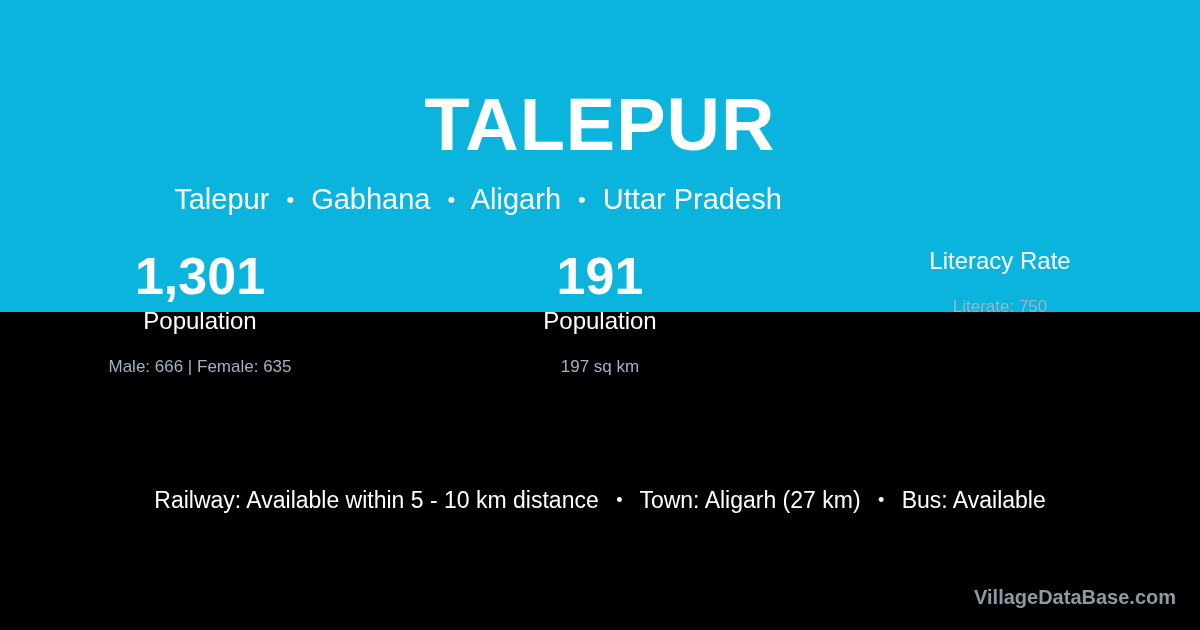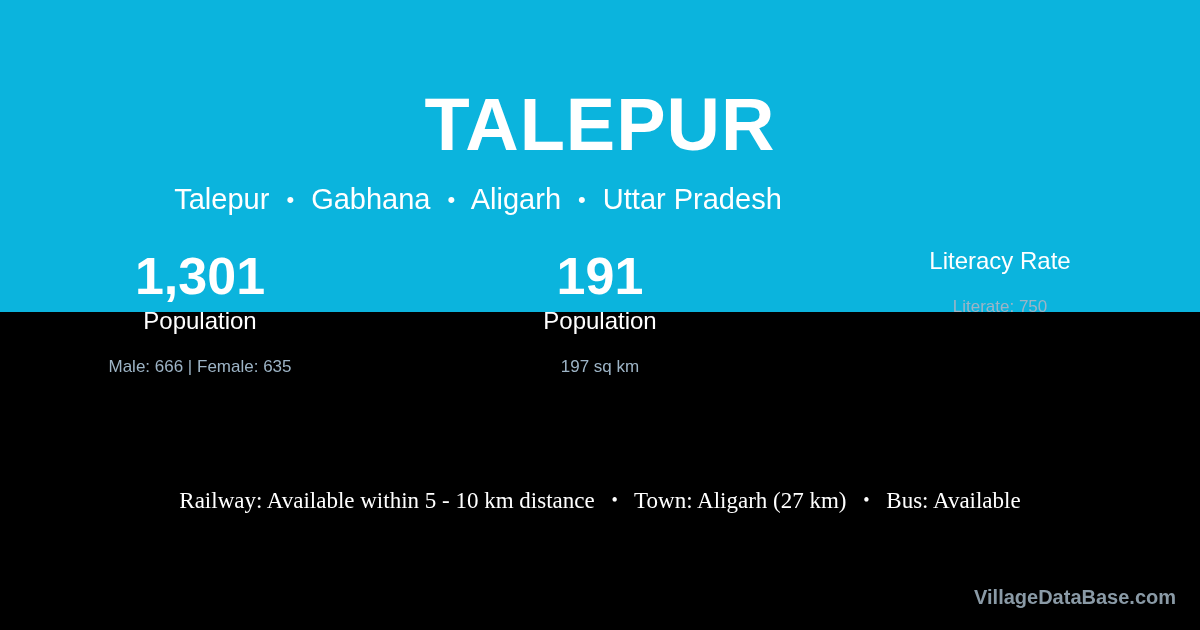--- a/index.html
+++ b/index.html
@@ -105,21 +105,20 @@
     position: absolute;
     left: 0;
     top: 484px;
     width: 1200px;
     text-align: center;
     font-size: 23px;
     line-height: 32px;
     font-weight: 400;
     color: #ffffff;
     white-space: nowrap;
-    font-family: Liberation Serif, serif;
   }
   .amenities-line .sep {
     display: inline-block;
     margin: 0 11px;
     font-size: 18px;
     vertical-align: 2px;
   }
 
   
   .site-watermark {

